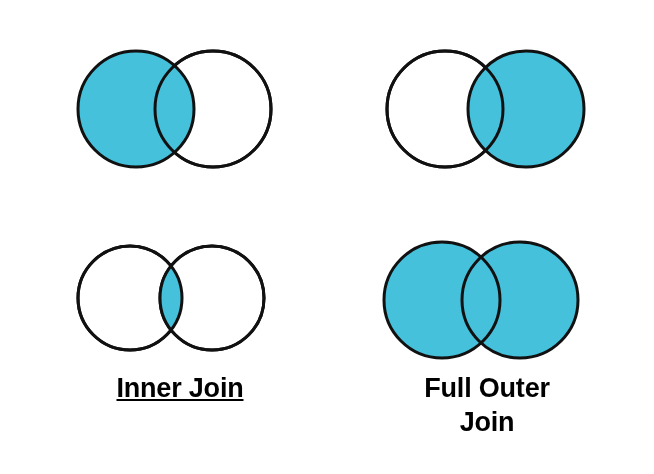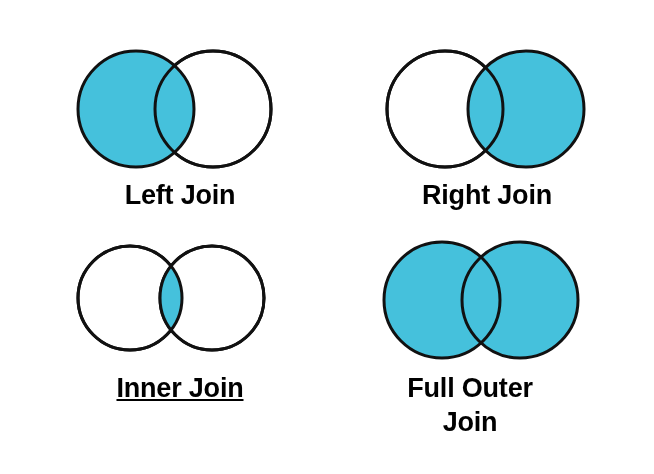--- a/index.html
+++ b/index.html
@@ -41,21 +41,21 @@
   }
   
   #panel-left-join   { left: 60px;  top: 40px; }
   #panel-right-join  { left: 367px; top: 40px; }
   #panel-inner-join  { left: 60px;  top: 234px; }
   #panel-outer-join  { left: 367px; top: 232px; }
 
   #caption-left-join  { left: 60px;  top: 178px; width: 240px; }
   #caption-right-join { left: 367px; top: 178px; width: 240px; }
   #caption-inner-join { left: 60px;  top: 371px; width: 240px; text-decoration: underline; }
-  #caption-outer-join { left: 350px; top: 371px; width: 240px; }
+  #caption-outer-join { left: 367px; top: 371px; width: 240px; }
 </style>
 </head>
 <body>
 
 <div id="canvas">
 
   <div class="diagram" id="panel-left-join">
     <svg class="venn-svg" width="240" height="140" viewBox="0 0 240 140">
       <defs>
         <clipPath id="clip-lj-left">
@@ -64,33 +64,31 @@
       </defs>
 
       <circle cx="153" cy="69" r="58" fill="#ffffff" stroke="#111111" stroke-width="3"></circle>
 
       <circle cx="76" cy="69" r="58" fill="#45c1dc" stroke="none"></circle>
 
       <circle cx="76" cy="69" r="58" fill="none" stroke="#111111" stroke-width="3"></circle>
       <circle cx="153" cy="69" r="58" fill="none" stroke="#111111" stroke-width="3"></circle>
     </svg>
   </div>
-  <div class="caption" id="caption-left-join">Left Join</div>
 
   <div class="diagram" id="panel-right-join">
     <svg class="venn-svg" width="240" height="140" viewBox="0 0 240 140">
 
       <circle cx="78" cy="69" r="58" fill="#ffffff" stroke="#111111" stroke-width="3"></circle>
 
       <circle cx="159" cy="69" r="58" fill="#45c1dc" stroke="none"></circle>
       <circle cx="78" cy="69" r="58" fill="none" stroke="#111111" stroke-width="3"></circle>
       <circle cx="159" cy="69" r="58" fill="none" stroke="#111111" stroke-width="3"></circle>
     </svg>
   </div>
-  <div class="caption" id="caption-right-join">Right Join</div>
 
   <div class="diagram" id="panel-inner-join">
     <svg class="venn-svg" width="240" height="140" viewBox="0 0 240 140">
       <defs>
         <clipPath id="clip-ij-right">
             <circle cx="152" cy="64" r="52"></circle>
           </clipPath>
       </defs>
 
       <circle cx="70" cy="64" r="52" fill="#ffffff" stroke="#111111" stroke-width="3"></circle>

